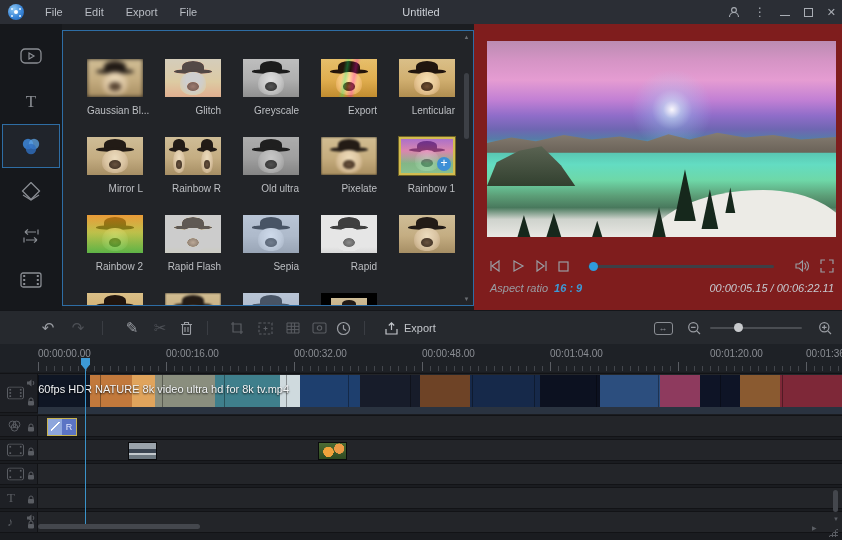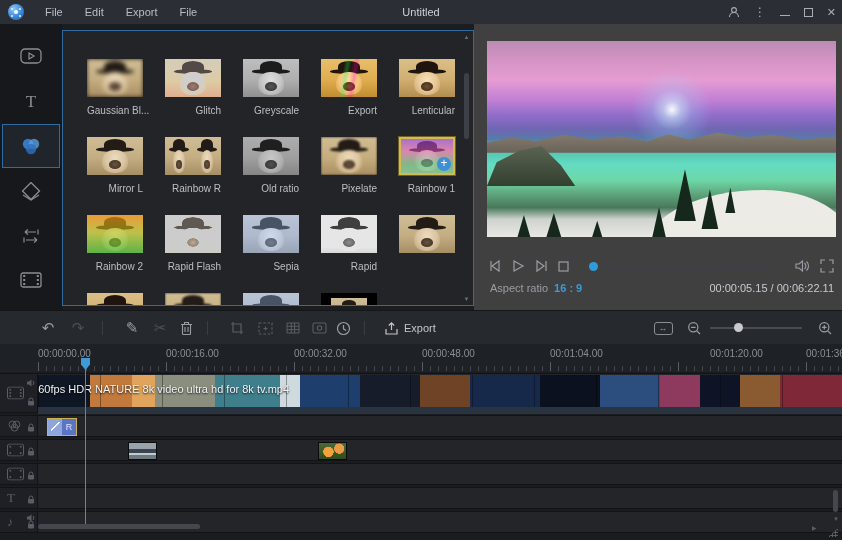--- a/index.html
+++ b/index.html
@@ -67,21 +67,21 @@
 
   .thumb.sel { border:2px solid #d2bc50; box-shadow:0 0 0 1px #6e6226; }
   .addb { position:absolute; right:2px; bottom:2px; width:14px; height:14px; border-radius:50%; background:#3d8fd6; color:#fff;
           font-size:12px; line-height:13px; text-align:center; }
 
   .vscroll { position:absolute; right:2px; top:2px; bottom:2px; width:9px; }
   .vscroll .arr { position:absolute; left:0; width:9px; text-align:center; color:#6a6d72; font-size:6px; line-height:8px; }
   .vscroll .thumbbar { position:absolute; left:2px; top:40px; width:5px; height:66px; background:#3d4046; border-radius:3px; }
 
   
-  .preview { position:absolute; left:474px; top:24px; width:368px; height:286px; background:#404040; }
+  .preview { position:absolute; left:474px; top:24px; width:368px; height:286px; background:#7f1d1d;font-style:italic; }
   .video { position:absolute; left:13px; top:17px; width:349px; height:196px; background:#000; overflow:hidden; }
   .sky { position:absolute; inset:0; background:
       radial-gradient(circle at 53% 35%, rgba(255,255,255,.95) 0%, rgba(200,245,255,.55) 4%, rgba(160,220,255,.25) 9%, transparent 18%),
       linear-gradient(180deg,#bb8cb2 0%,#d594c5 10%,#e59cd2 20%,#c280d4 30%,#906dc9 38%,#6f66b2 45%,#577ba8 50%,#57c2b0 56%,#63dcc2 63%,#6ed8a8 71%,#5c9e77 79%,#49795d 85%,#cfd3cd 91%,#e9e8e4 100%); }
   .ridge { position:absolute; left:0; top:44%; width:100%; height:13%; background:linear-gradient(180deg,#8d8478,#6a6258);
       clip-path:polygon(0 62%,7% 40%,14% 55%,22% 30%,30% 48%,38% 36%,46% 55%,52% 28%,58% 48%,66% 22%,74% 40%,82% 30%,90% 48%,100% 38%,100% 100%,0 100%); }
   .island { position:absolute; left:0; top:52%; width:46%; height:22%; background:linear-gradient(180deg,#5d6655,#32402f);
       clip-path:polygon(0 100%,6% 45%,20% 18%,34% 8%,46% 52%,55% 100%); }
   .snowfg { position:absolute; right:-4%; bottom:-6%; width:58%; height:30%; background:#ecebe6; border-radius:60% 45% 0 0 / 100% 90% 0 0; }
   .tree { position:absolute; background:#16281c; clip-path:polygon(50% 0,92% 100%,8% 100%); }
@@ -335,21 +335,21 @@
         <div class="thumb fx-oldvideo">
             <div class="dw">
               <div class="dog">
                 <i class="hat"></i>
                 <i class="brim"></i>
                 <i class="face"></i>
               </div>
             </div>
             <div class="ov"></div>
           </div>
-        <div class="tl">Old ratio</div>
+        <div class="tl">Old ultra</div>
       </div>
       <div class="tile">
         <div class="thumb fx-pixelate">
             <div class="dw">
               <div class="dog">
                 <i class="hat"></i>
                 <i class="brim"></i>
                 <i class="face"></i>
               </div>
             </div>

